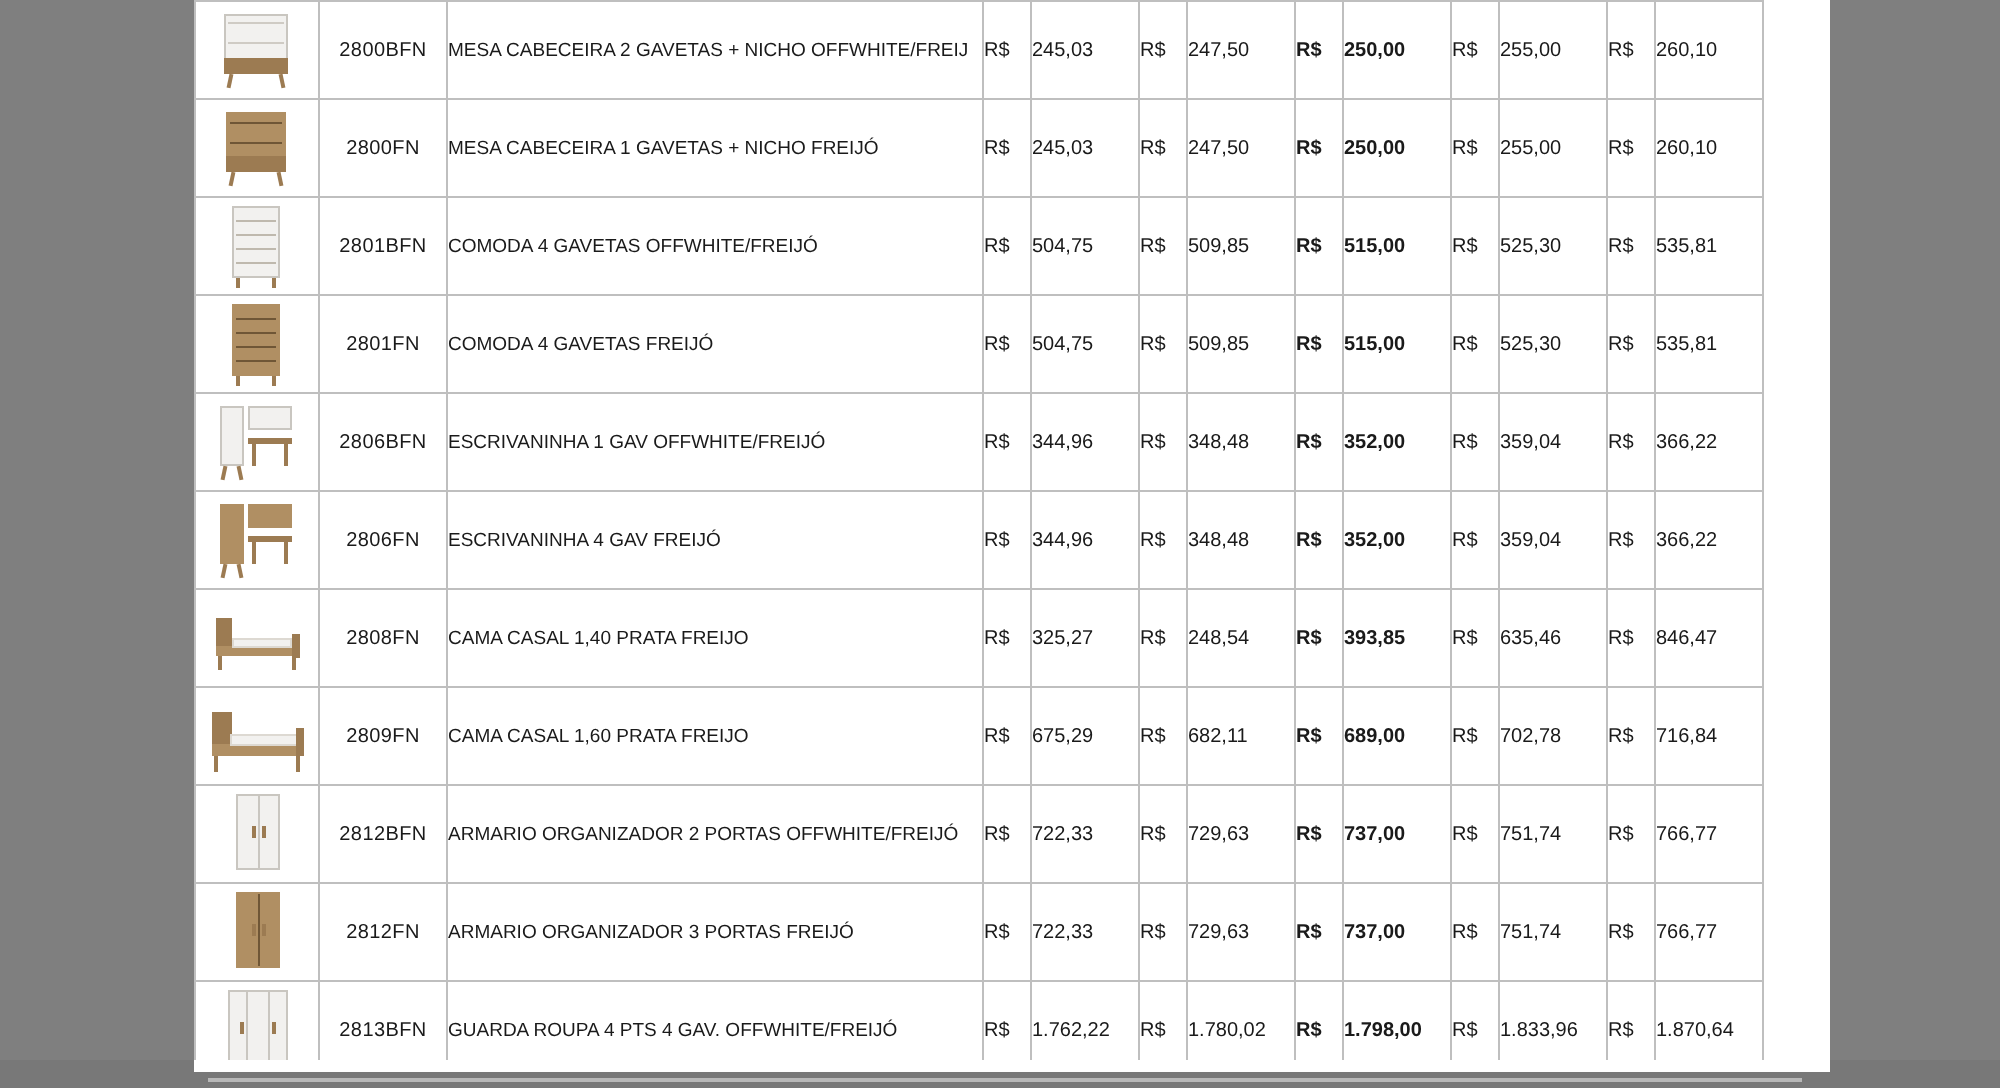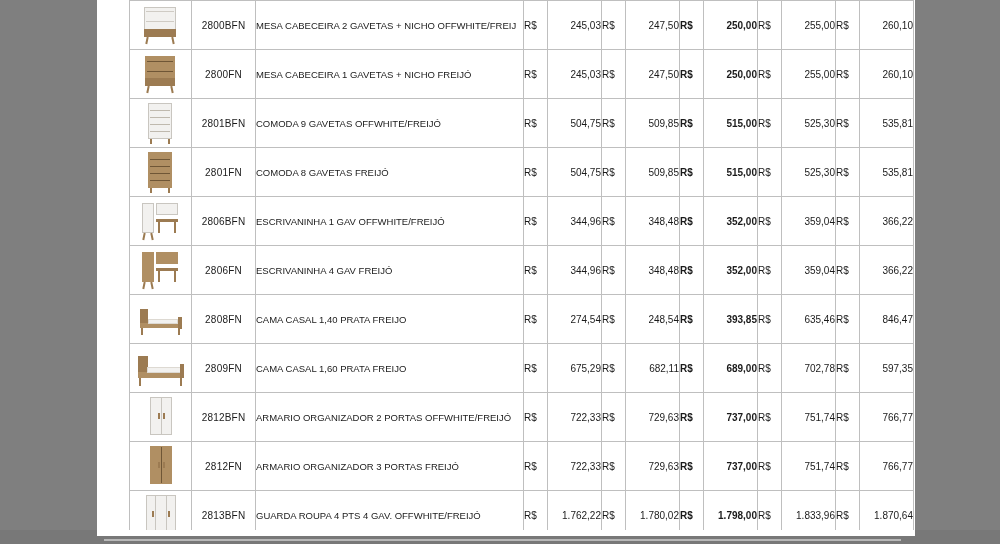--- a/index.html
+++ b/index.html
@@ -54,34 +54,33 @@
     height: 2px;
     background: #b8b8b8;
   }
 
   table.price-table {
     border-collapse: collapse;
     table-layout: fixed;
     width: 664px;
     font-size: 9.5px;
     color: #1a1a1a;
-    margin-left: 32px;
   }
   table.price-table td {
     border: 1px solid #bfbfbf;
     padding: 0;
     vertical-align: middle;
     height: 49px;
     box-sizing: border-box;
   }
   .c-img { width: 62px; text-align: center; }
   .c-code { width: 64px; text-align: center; font-size: 10px; letter-spacing: .2px; }
   .c-desc { width: 268px; padding-left: 7px; font-size: 9.5px; white-space: nowrap; overflow: hidden; }
   .c-cur { width: 24px; text-align: left; padding-left: 6px; font-size: 10px; }
-  .c-val { width: 54px; text-align: right; padding-right: 7px; font-size: 10px; }
+  .c-val { width: 54px; text-align: left; padding-right: 7px; font-size: 10px; }
   .bold { font-weight: bold; }
   .c-cur.bold, .c-val.bold { font-weight: bold; }
 
   
   .thumb {
     width: 54px;
     height: 44px;
     margin: 0 auto;
     position: relative;
   }
@@ -157,21 +156,21 @@
               <div class="sh wh" style="left:14px;top:2px;width:24px;height:36px;border:1px solid #c9c6c0;"></div>
               <div class="sh" style="left:16px;top:9px;width:20px;height:1px;background:#bfb9ae;"></div>
               <div class="sh" style="left:16px;top:16px;width:20px;height:1px;background:#bfb9ae;"></div>
               <div class="sh" style="left:16px;top:23px;width:20px;height:1px;background:#bfb9ae;"></div>
               <div class="sh" style="left:16px;top:30px;width:20px;height:1px;background:#bfb9ae;"></div>
               <div class="sh w1" style="left:16px;top:38px;width:2px;height:5px;"></div>
               <div class="sh w1" style="left:34px;top:38px;width:2px;height:5px;"></div>
             </div>
           </td>
           <td class="c-code">2801BFN</td>
-          <td class="c-desc">COMODA 9 GAVETAS OFFWHITE/FREIJÓ</td>
+          <td class="c-desc">COMODA 4 GAVETAS OFFWHITE/FREIJÓ</td>
           <td class="c-cur">R$</td>
           <td class="c-val">504,75</td>
           <td class="c-cur">R$</td>
           <td class="c-val">509,85</td>
           <td class="c-cur bold">R$</td>
           <td class="c-val bold">515,00</td>
           <td class="c-cur">R$</td>
           <td class="c-val">525,30</td>
           <td class="c-cur">R$</td>
           <td class="c-val">535,81</td>
@@ -183,21 +182,21 @@
               <div class="sh w2" style="left:14px;top:2px;width:24px;height:36px;"></div>
               <div class="sh" style="left:16px;top:9px;width:20px;height:1px;background:#6f5636;"></div>
               <div class="sh" style="left:16px;top:16px;width:20px;height:1px;background:#6f5636;"></div>
               <div class="sh" style="left:16px;top:23px;width:20px;height:1px;background:#6f5636;"></div>
               <div class="sh" style="left:16px;top:30px;width:20px;height:1px;background:#6f5636;"></div>
               <div class="sh w1" style="left:16px;top:38px;width:2px;height:5px;"></div>
               <div class="sh w1" style="left:34px;top:38px;width:2px;height:5px;"></div>
             </div>
           </td>
           <td class="c-code">2801FN</td>
-          <td class="c-desc">COMODA 8 GAVETAS FREIJÓ</td>
+          <td class="c-desc">COMODA 4 GAVETAS FREIJÓ</td>
           <td class="c-cur">R$</td>
           <td class="c-val">504,75</td>
           <td class="c-cur">R$</td>
           <td class="c-val">509,85</td>
           <td class="c-cur bold">R$</td>
           <td class="c-val bold">515,00</td>
           <td class="c-cur">R$</td>
           <td class="c-val">525,30</td>
           <td class="c-cur">R$</td>
           <td class="c-val">535,81</td>
@@ -262,21 +261,21 @@
               <div class="sh w2" style="left:6px;top:26px;width:42px;height:5px;"></div>
               <div class="sh wh" style="left:14px;top:22px;width:30px;height:5px;border:1px solid #ddd9d2;"></div>
               <div class="sh w1" style="left:44px;top:20px;width:4px;height:12px;"></div>
               <div class="sh w1" style="left:7px;top:31px;width:2px;height:7px;"></div>
               <div class="sh w1" style="left:44px;top:31px;width:2px;height:7px;"></div>
             </div>
           </td>
           <td class="c-code">2808FN</td>
           <td class="c-desc">CAMA CASAL 1,40 PRATA FREIJO</td>
           <td class="c-cur">R$</td>
-          <td class="c-val">274,54</td>
+          <td class="c-val">325,27</td>
           <td class="c-cur">R$</td>
           <td class="c-val">248,54</td>
           <td class="c-cur bold">R$</td>
           <td class="c-val bold">393,85</td>
           <td class="c-cur">R$</td>
           <td class="c-val">635,46</td>
           <td class="c-cur">R$</td>
           <td class="c-val">846,47</td>
         </tr>
 
@@ -295,21 +294,21 @@
           <td class="c-desc">CAMA CASAL 1,60 PRATA FREIJO</td>
           <td class="c-cur">R$</td>
           <td class="c-val">675,29</td>
           <td class="c-cur">R$</td>
           <td class="c-val">682,11</td>
           <td class="c-cur bold">R$</td>
           <td class="c-val bold">689,00</td>
           <td class="c-cur">R$</td>
           <td class="c-val">702,78</td>
           <td class="c-cur">R$</td>
-          <td class="c-val">597,35</td>
+          <td class="c-val">716,84</td>
         </tr>
 
         <tr>
           <td class="c-img">
             <div class="thumb">
               <div class="sh wh" style="left:16px;top:2px;width:22px;height:38px;border:1px solid #c9c6c0;"></div>
               <div class="sh" style="left:27px;top:3px;width:1px;height:36px;background:#c9c6c0;"></div>
               <div class="sh w1" style="left:24px;top:18px;width:2px;height:6px;"></div>
               <div class="sh w1" style="left:29px;top:18px;width:2px;height:6px;"></div>
             </div>

